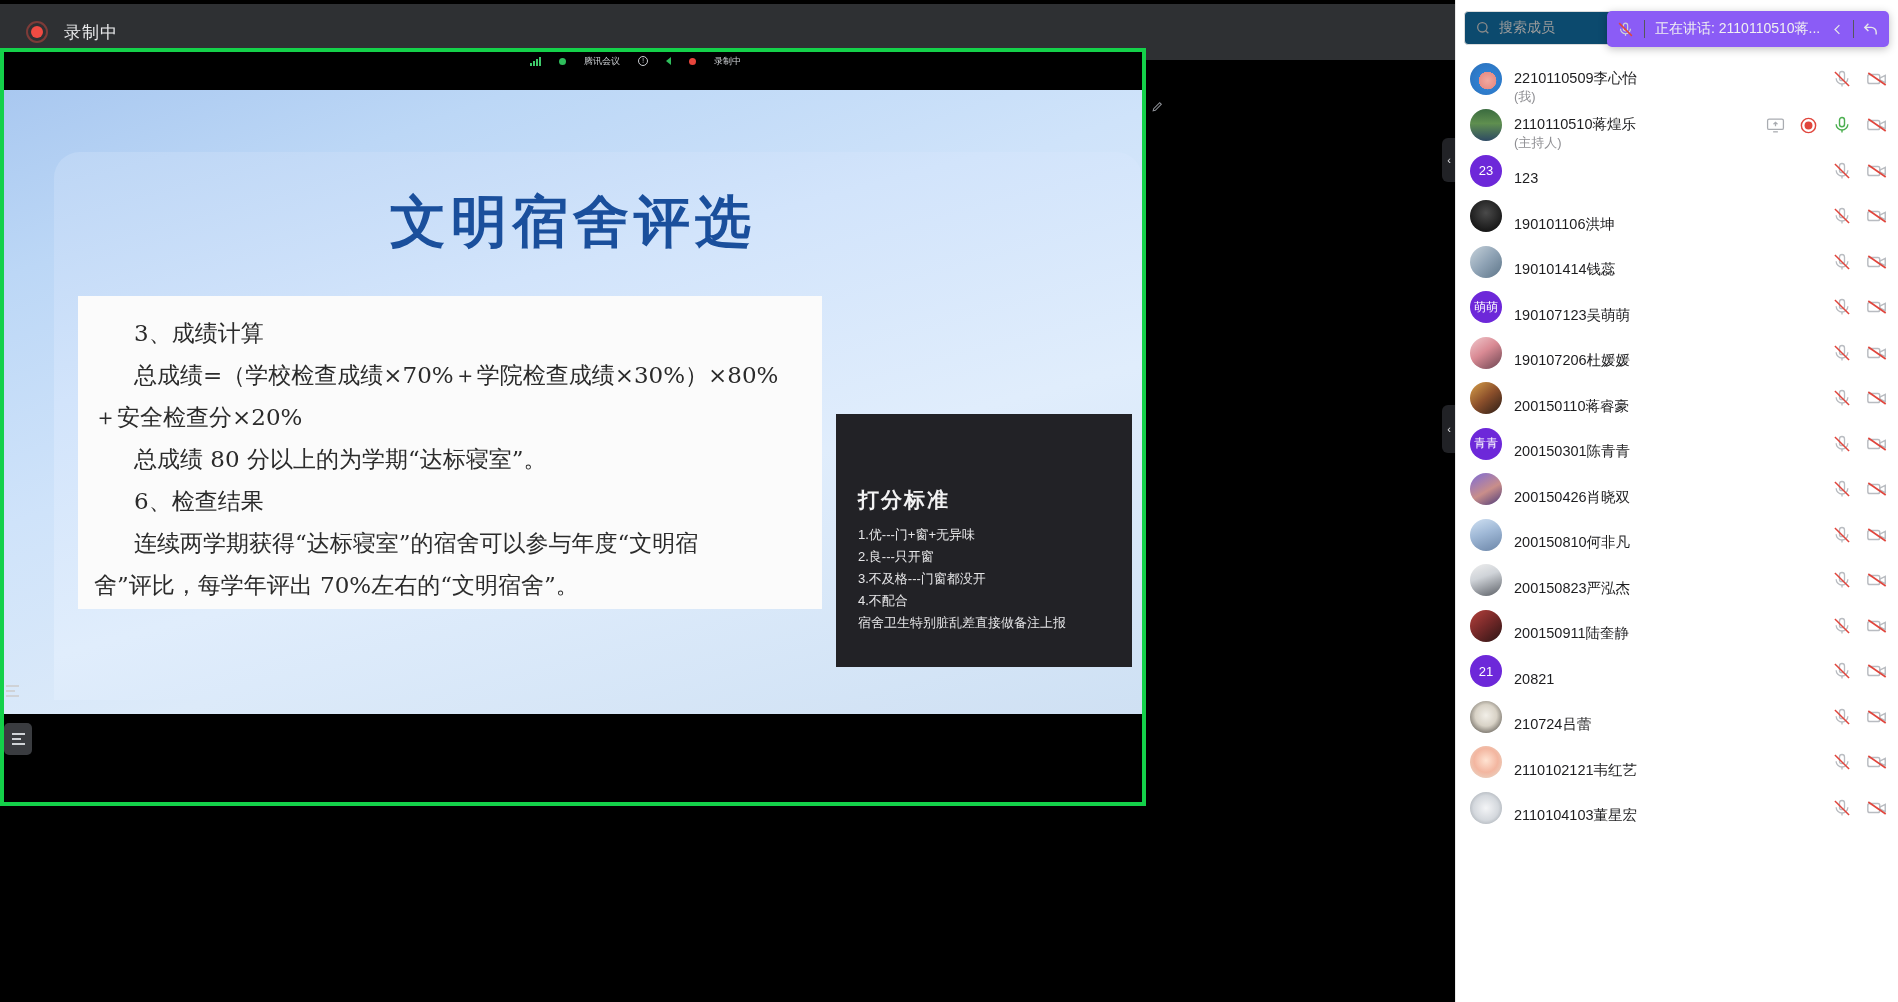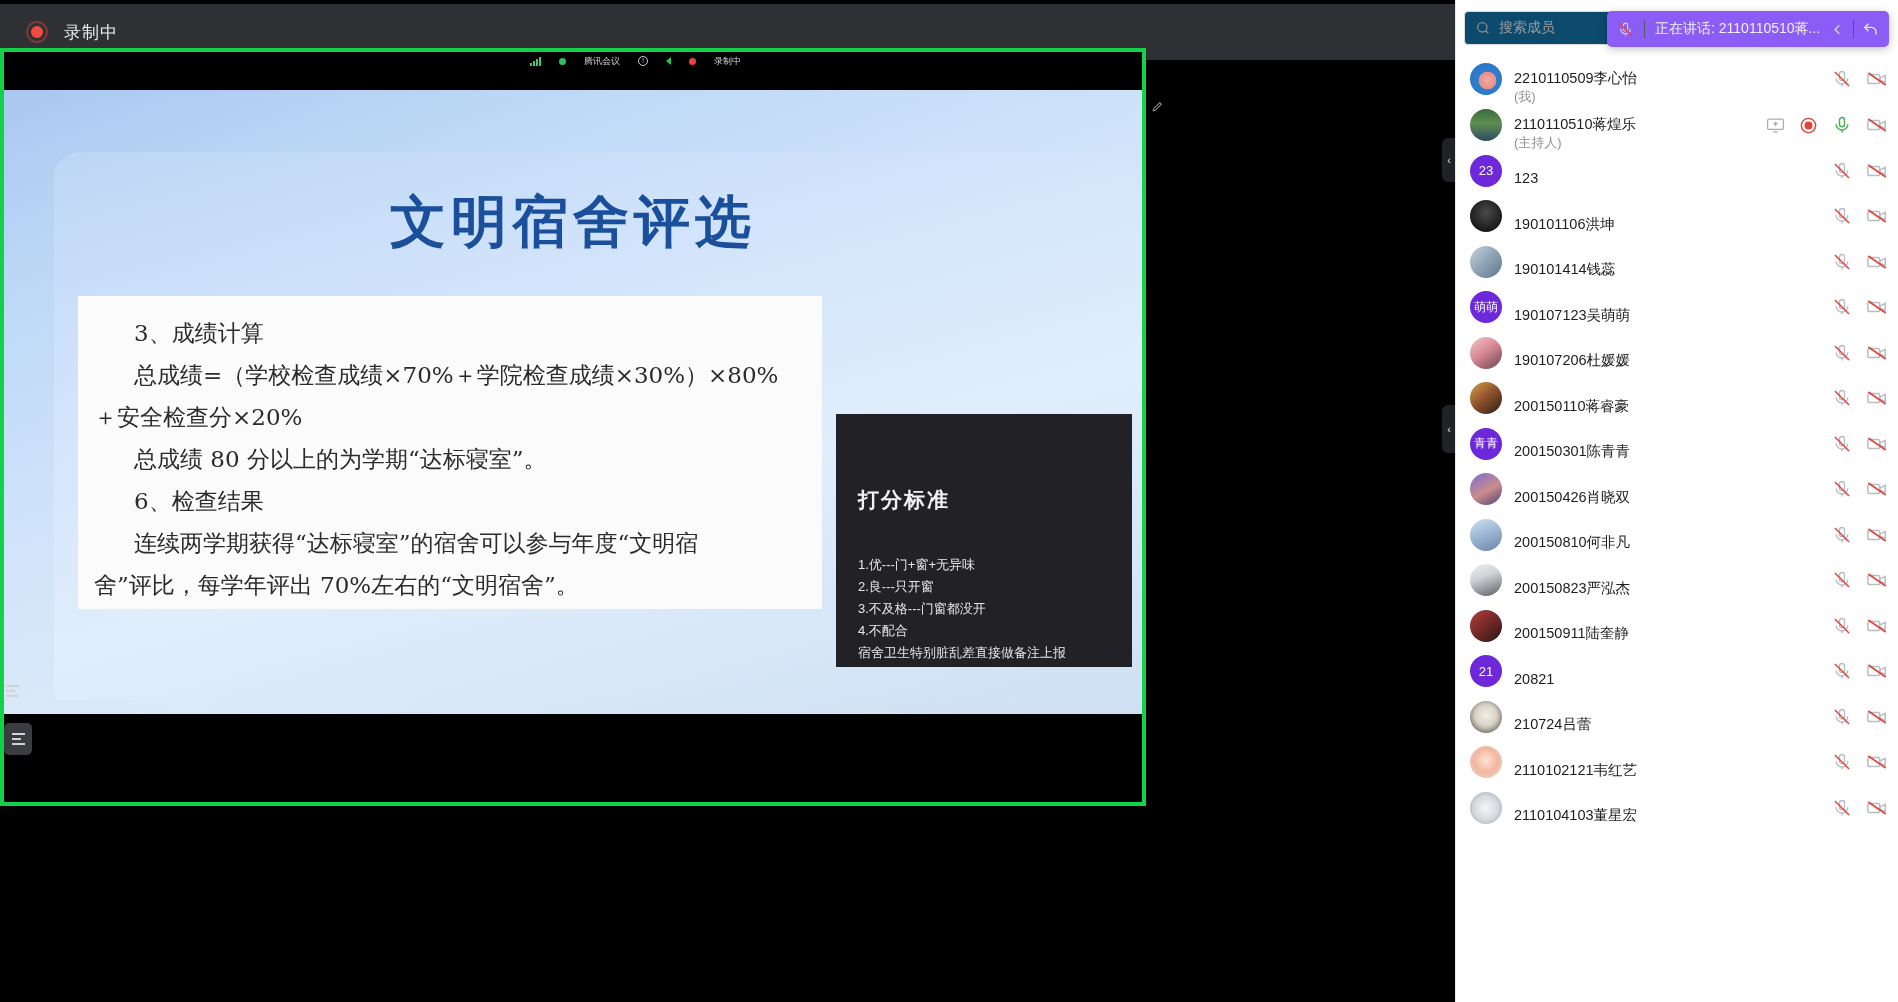--- a/index.html
+++ b/index.html
@@ -109,21 +109,21 @@
 
   .dark-card {
     position: absolute; left: 832px; top: 324px;
     width: 296px; height: 253px;
     background: #222226;
     z-index: 7;
     padding: 72px 0 0 22px;
     color: #f2f2f3;
   }
   .dark-title { font-size: 21px; font-weight: bold; letter-spacing: 2px; }
-  .dark-list { margin-top: 40px; }
+  .dark-list { margin-top: 10px; }
   .dark-item { font-size: 13px; line-height: 22px; color: #e6e6e8; }
 
   
   .side-tab {
     position: absolute; right: -1px;
     width: 14px; height: 44px;
     background: rgba(40,42,46,0.82);
     border-radius: 6px 0 0 6px;
     display: flex; align-items: center; justify-content: center;
     color: #e2e3e5; font-size: 11px;

